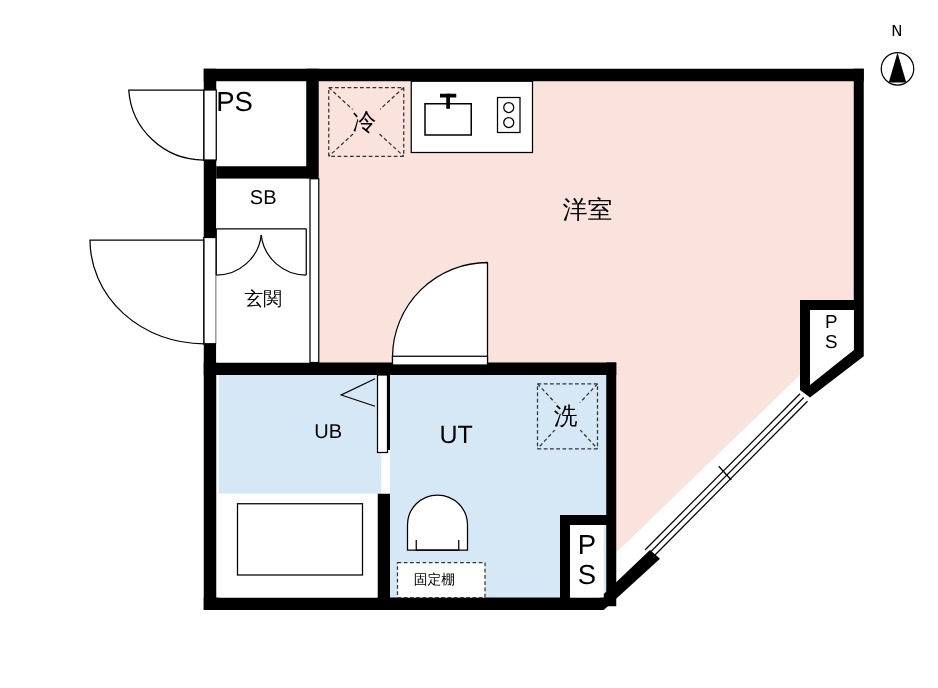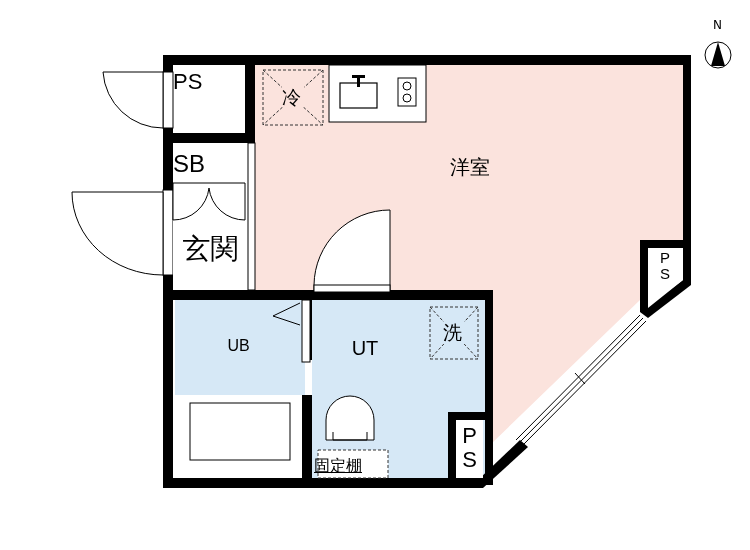--- a/index.html
+++ b/index.html
@@ -128,37 +128,37 @@
     <polygon points="718,42 711,66 725,66" fill="#000"></polygon>
   </g>
 </svg>
 
 <div style="position:absolute;left:713px;top:18px;font-size:12px;">N</div>
 
 <div style="position:absolute;left:173px;top:70px;width:72px;text-align:left;font-size:22px;line-height:24px;font-family:'Liberation Sans',sans-serif;">
   <div>PS</div>
 </div>
 
-<div style="position:absolute;left:173px;top:150px;width:75px;font-size:24px;font-family:'Liberation Sans',sans-serif;">SB</div>
+<div style="position:absolute;left:173px;top:150px;width:75px;text-align:center;font-size:16px;font-family:'Liberation Sans',sans-serif;">SB</div>
 
-<div style="position:absolute;left:173px;top:230px;width:75px;text-align:center;font-size:28px;">玄関</div>
+<div style="position:absolute;left:173px;top:230px;width:75px;text-align:center;font-size:15px;">玄関</div>
 
 <div style="position:absolute;left:425px;top:155px;width:90px;text-align:center;font-size:20px;line-height:24px;">
   <div>洋室</div>
 </div>
 
 <div style="position:absolute;left:282px;top:85px;font-size:19px;">冷</div>
 
 <div style="position:absolute;left:443px;top:320px;font-size:19px;">洗</div>
 
-<div style="position:absolute;left:175px;top:337px;width:127px;text-align:center;font-size:16px;font-family:'Liberation Sans',sans-serif;">UB</div>
+<div style="position:absolute;left:175px;top:337px;width:127px;text-align:center;font-size:16px;font-family:'Liberation Sans',sans-serif;padding-left:24px;">UB</div>
 
 <div style="position:absolute;left:340px;top:337px;width:50px;text-align:center;font-size:20px;font-family:'Liberation Sans',sans-serif;">UT</div>
 
-<div style="position:absolute;left:314px;top:456px;font-size:16px;text-decoration:underline;">固定棚</div>
+<div style="position:absolute;left:331px;top:456px;font-size:11px;">固定棚</div>
 
 <div style="position:absolute;left:653px;top:250px;width:24px;text-align:center;font-size:15px;line-height:16px;font-family:'Liberation Sans',sans-serif;">
   <div>P</div>
   <div>S</div>
 </div>
 
 <div style="position:absolute;left:456px;top:424px;width:27px;text-align:center;font-size:22px;line-height:24px;font-family:'Liberation Sans',sans-serif;">
   <div>P</div>
   <div>S</div>
 </div>

